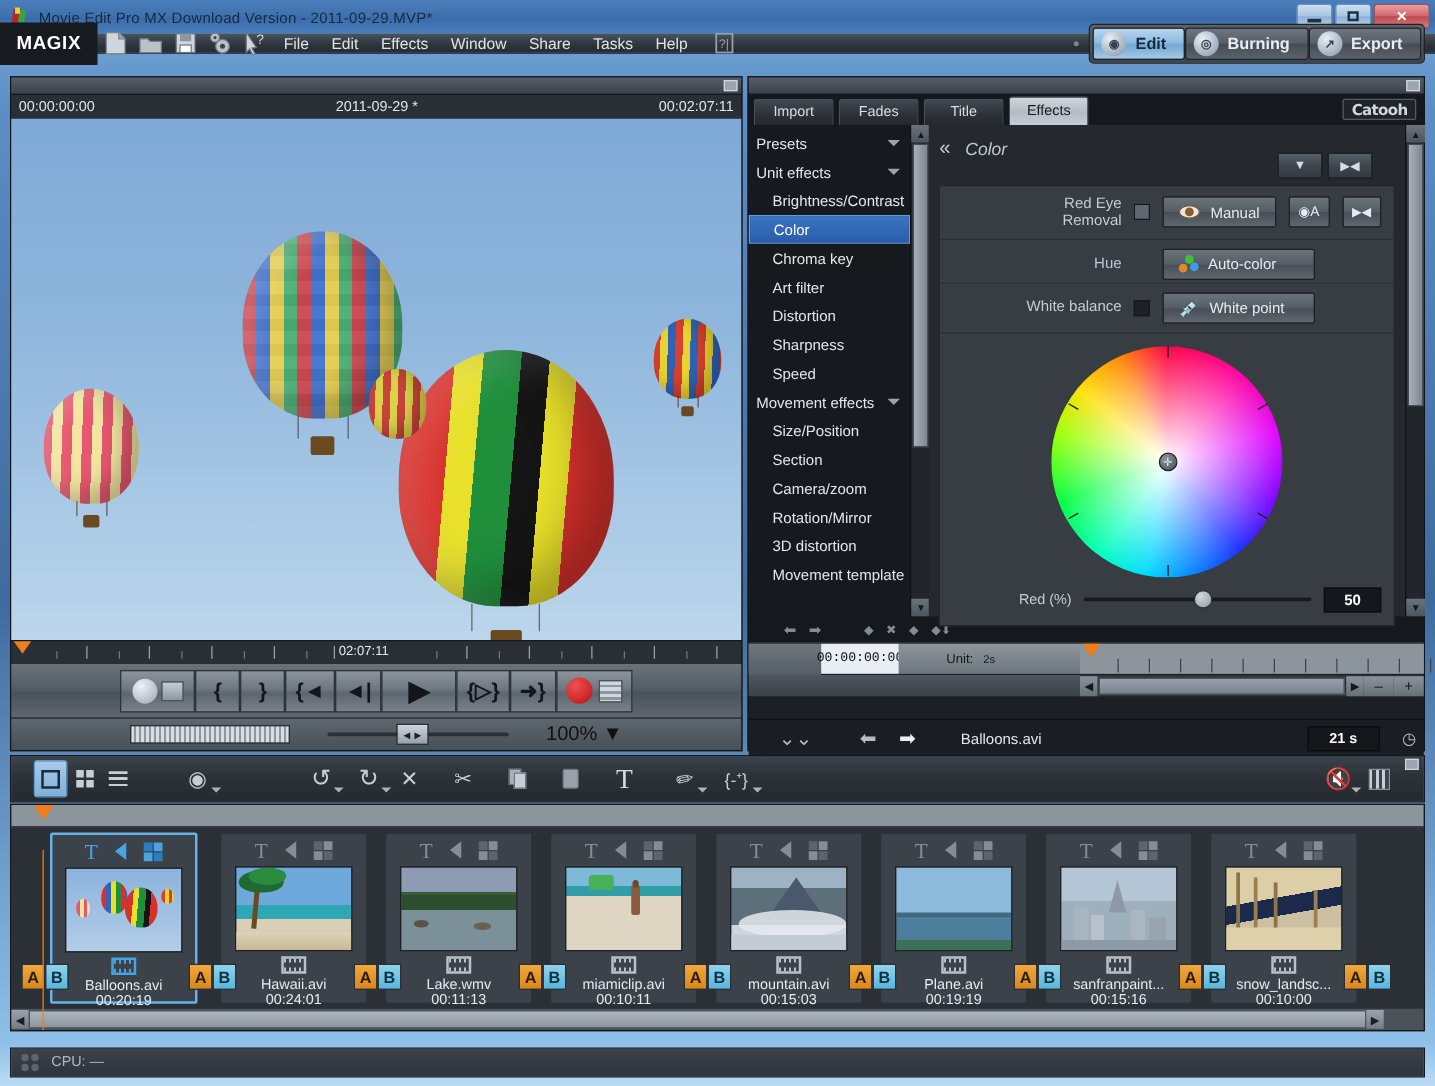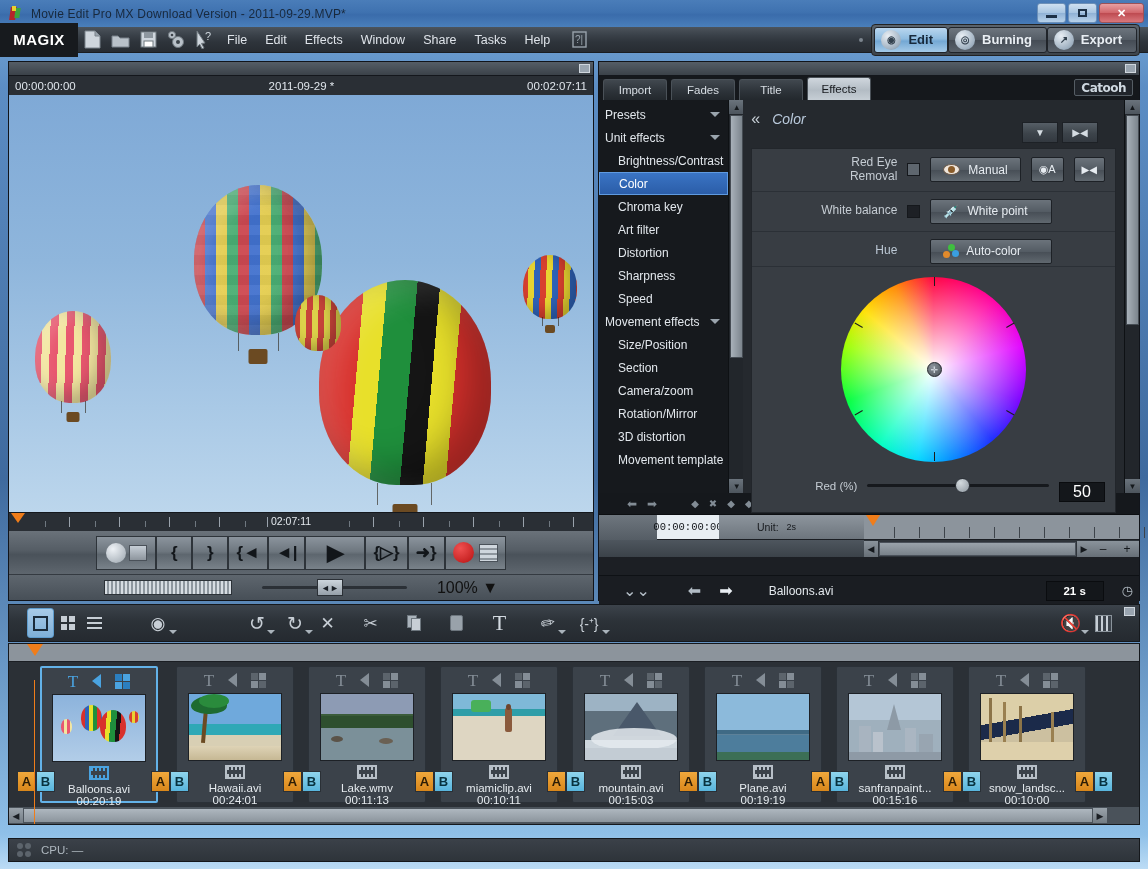--- a/index.html
+++ b/index.html
@@ -36,21 +36,21 @@
   .wbtn.close{
     width:45px;border-color:#9a5257;
     background:linear-gradient(180deg,#e8a0a2 0%,#d2676c 48%,#be4b51 52%,#d9777c 100%);
     color:#fff;font-weight:bold;
   }
   .wbtn .m{display:block;width:11px;height:3px;background:#1d3147;margin-top:6px;}
   .wbtn .sq{display:block;width:9px;height:8px;border:2px solid #1d3147;}
 
   
   .menubar{
-    position:absolute;left:0;top:27px;width:1148px;height:26px;
+    position:absolute;left:0;top:27px;width:1148px;height:16px;
     background:linear-gradient(180deg,#4c545c 0%,#3a4149 32%,#2e343b 60%,#272c32 100%);
     display:flex;align-items:center;
     border-bottom:1px solid #1a1d21;
   }
   .magix-logo{
     width:78px;height:34px;background:#171a1e;color:#fff;
     display:flex;align-items:center;justify-content:center;
     font-weight:bold;font-size:15px;letter-spacing:.5px;flex:none;
   }
   .tbicon{width:28px;height:34px;display:flex;align-items:center;justify-content:center;flex:none;}
@@ -209,21 +209,21 @@
   .wheel .tick{position:absolute;width:1px;height:9px;background:#1c1c1c;left:50%;top:0;transform-origin:50% 92px;}
   .wheel .hub{position:absolute;left:50%;top:50%;width:15px;height:15px;margin:-7px 0 0 -7px;border-radius:50%;
     background:radial-gradient(circle at 35% 30%,#8b949c,#4b5258);border:1px solid #20242a;
     display:flex;align-items:center;justify-content:center;color:#dfe5eb;font-size:9px;}
   .slider-row{display:flex;align-items:center;gap:10px;padding:4px 10px 10px 10px;}
   .sl-lbl{width:95px;text-align:right;font-size:11.5px;color:#c5ccd3;}
   .sl-track{flex:1;height:3px;background:#16191d;border-radius:2px;position:relative;}
   .sl-knob{position:absolute;left:48%;top:-6px;width:15px;height:15px;border-radius:50%;
     background:radial-gradient(circle at 35% 30%,#d3dade,#8e979f);border:1px solid #2d3239;}
   .sl-val{width:46px;height:20px;background:#14171b;border:1px solid #0a0c0f;color:#fff;
-    font-size:16px;font-weight:normal;display:flex;align-items:center;justify-content:center;margin-top:12px;}
+    font-size:12px;font-weight:bold;display:flex;align-items:center;justify-content:center;}
 
   
   .kf-toolbar{height:21px;background:#15181c;display:flex;align-items:center;gap:10px;padding-left:28px;color:#828c95;font-size:12px;}
   .kf-ruler{height:25px;display:flex;background:#8c949c;border-top:1px solid #0c0e11;}
   .kf-tc{width:58px;height:25px;background:linear-gradient(180deg,#6e767e,#555d65);}
   .kf-tcval{width:62px;background:#e8eef3;color:#101317;font-size:10.5px;display:flex;align-items:center;justify-content:center;font-family:"Liberation Mono",monospace;}
   .kf-unit{flex:0 0 145px;background:linear-gradient(180deg,#8d959d,#6d757d);font-size:10.5px;color:#16191d;display:flex;align-items:center;gap:8px;padding-left:38px;}
   .kf-scale{flex:1;background:#8c949c;position:relative;}
   .kf-scale .t{position:absolute;top:12px;width:1px;height:11px;background:#3d434a;}
   .kf-marker{position:absolute;left:2px;top:0;width:0;height:0;border-left:7px solid transparent;border-right:7px solid transparent;border-top:11px solid #f07d1a;}
@@ -587,39 +587,39 @@
                 <span>Manual</span>
               </div>
               <div class="ebtn sq">
                 <span style="font-size:11px">◉A</span>
               </div>
               <div class="ebtn sq">
                 <span style="font-size:10px">▶◀</span>
               </div>
             </div>
 
-            <div class="eff-line">
-              <div class="eff-lbl">White balance</div>
-              <div class="chkbox"></div>
-              <div class="ebtn" style="min-width:122px">
-                <span class="dropper">💉</span>
-                <span>White point</span>
-              </div>
-            </div>
-
             <div class="eff-line" style="padding-bottom:2px">
               <div class="eff-lbl hue">Hue</div>
               <div style="width:13px"></div>
               <div class="ebtn" style="min-width:122px">
                 <span class="autodots">
                     <span class="g"></span>
                     <span class="b"></span>
                     <span class="o"></span>
                   </span>
                 <span>Auto-color</span>
+              </div>
+            </div>
+
+            <div class="eff-line">
+              <div class="eff-lbl">White balance</div>
+              <div class="chkbox"></div>
+              <div class="ebtn" style="min-width:122px">
+                <span class="dropper">💉</span>
+                <span>White point</span>
               </div>
             </div>
 
             <div class="wheelbox">
               <div class="wheel">
                 <div class="tick" style="transform:rotate(0deg)"></div>
                 <div class="tick" style="transform:rotate(60deg)"></div>
                 <div class="tick" style="transform:rotate(120deg)"></div>
                 <div class="tick" style="transform:rotate(180deg)"></div>
                 <div class="tick" style="transform:rotate(240deg)"></div>

